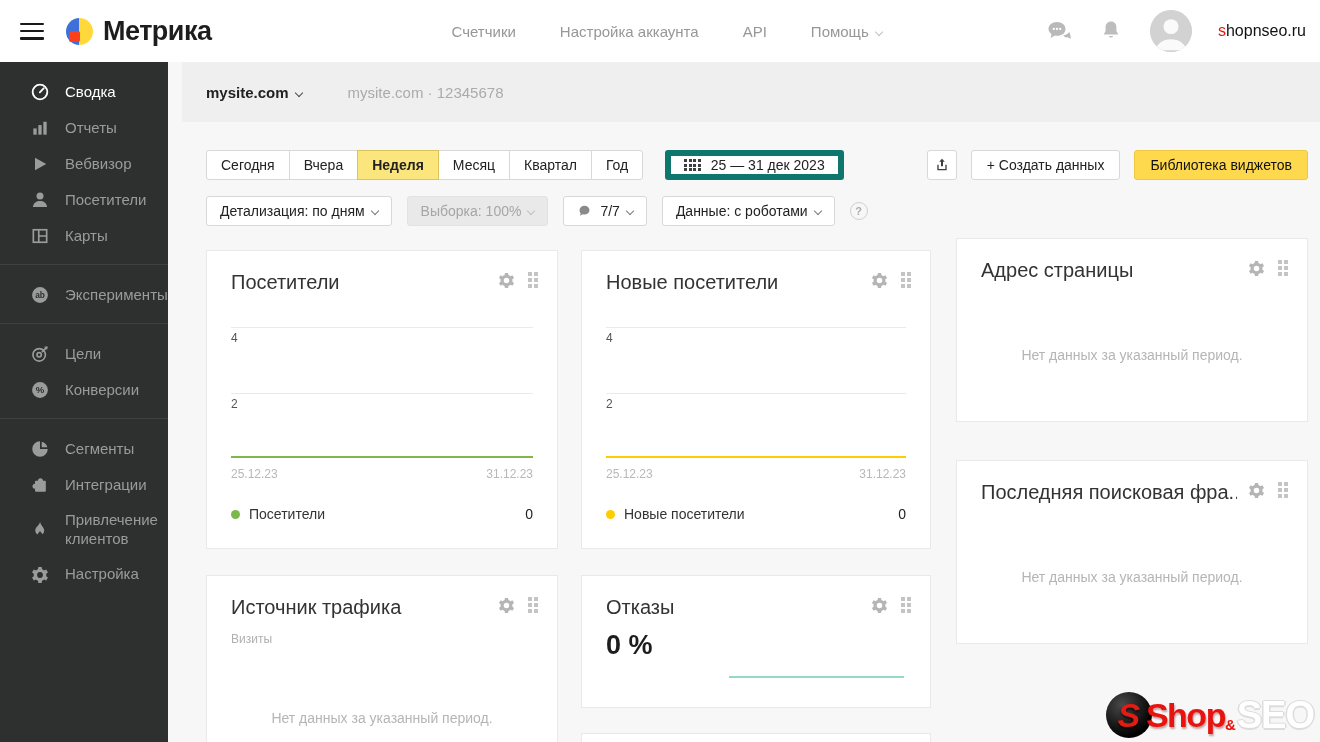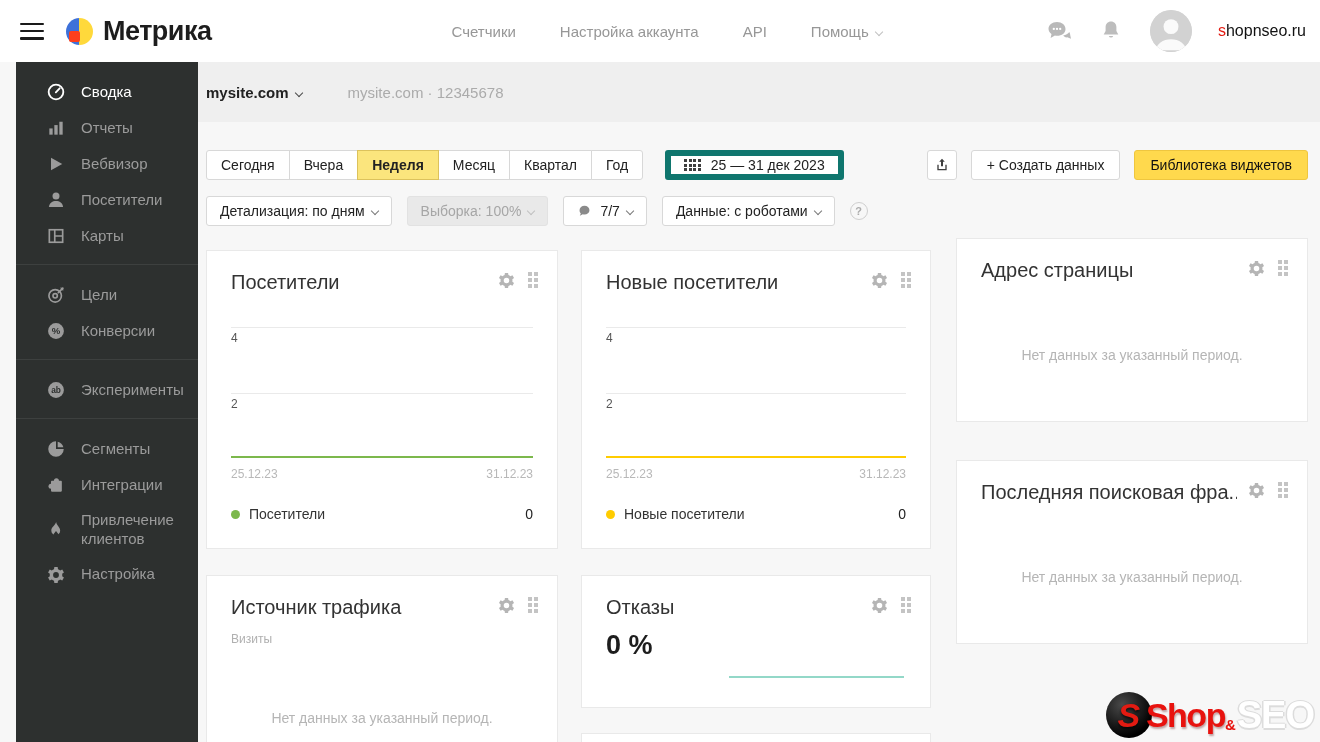--- a/index.html
+++ b/index.html
@@ -22,21 +22,21 @@
   .top-nav .nav-item { font-size:15px; color:#979797; cursor:pointer; white-space:nowrap; }
   .chv { display:inline-block; width:6px; height:6px; border-right:1.6px solid currentColor;
     border-bottom:1.6px solid currentColor; transform:rotate(45deg); margin-left:7px; vertical-align:2px; opacity:.6; }
   .header-right { margin-left:auto; display:flex; align-items:center; gap:26px; padding-right:14px; }
   .hicon { width:26px; height:24px; cursor:pointer; }
   .avatar { width:42px; height:42px; border-radius:50%; overflow:hidden; background:#d6d6d6; cursor:pointer; }
   .username { font-size:16px; color:#111; }
   .username .accent { color:#e31b12; }
 
   
-  .sidebar { position:absolute; left:16px; top:62px; width:182px; bottom:0; background:#2d302f; z-index:10; }
+  .sidebar { position:absolute; left:0; top:62px; width:168px; bottom:0; background:#2d302f; z-index:10; }
   .sb-section { padding:12px 0 10px 0; }
   .sb-section + .sb-section { border-top:1px solid #3d403f; }
   .sb-item { display:flex; align-items:center; gap:15px; padding:8px 10px 8px 30px;
     color:#9b9b9b; font-size:15px; cursor:pointer; line-height:1.25; }
   .sb-item svg { width:20px; height:20px; flex:0 0 20px; }
   .sb-item .lbl { max-width:102px; }
   .sb-item.active { color:#ffffff; }
 
   
   .main { position:absolute; left:182px; top:62px; right:0; bottom:0; background:#f7f7f7; overflow:hidden; }
@@ -198,43 +198,43 @@
     <div class="sb-item">
       <svg viewBox="0 0 24 24" fill="none" stroke="currentColor" stroke-width="2">
           <rect x="4" y="4.5" width="16" height="15"></rect>
           <path d="M10.5 4.5v15M10.5 12H20"></path>
         </svg>
       <span class="lbl">Карты</span>
     </div>
   </div>
   <div class="sb-section">
     <div class="sb-item">
+      <svg viewBox="0 0 24 24">
+          <circle cx="12" cy="12" r="9.5" fill="currentColor"></circle>
+          <text x="12" y="15.5" font-size="10" font-weight="bold" text-anchor="middle" fill="#2d302f">ab</text>
+        </svg>
+      <span class="lbl">Эксперименты</span>
+    </div>
+  </div>
+  <div class="sb-section">
+    <div class="sb-item">
       <svg viewBox="0 0 24 24" fill="none" stroke="currentColor" stroke-width="2">
           <circle cx="11" cy="13" r="7.5"></circle>
           <circle cx="11" cy="13" r="2.6"></circle>
           <path d="M14.8 9.2 20 4" stroke-linecap="round"></path>
           <path d="M16.8 3.4 21 3l-.4 4.2Z" fill="currentColor" stroke="none"></path>
         </svg>
       <span class="lbl">Цели</span>
     </div>
     <div class="sb-item">
       <svg viewBox="0 0 24 24">
           <circle cx="12" cy="12" r="9.5" fill="currentColor"></circle>
           <text x="12" y="16" font-size="11.5" font-weight="bold" text-anchor="middle" fill="#2d302f">%</text>
         </svg>
       <span class="lbl">Конверсии</span>
-    </div>
-  </div>
-  <div class="sb-section">
-    <div class="sb-item">
-      <svg viewBox="0 0 24 24">
-          <circle cx="12" cy="12" r="9.5" fill="currentColor"></circle>
-          <text x="12" y="15.5" font-size="10" font-weight="bold" text-anchor="middle" fill="#2d302f">ab</text>
-        </svg>
-      <span class="lbl">Эксперименты</span>
     </div>
   </div>
   <div class="sb-section">
     <div class="sb-item">
       <svg viewBox="0 0 24 24" fill="currentColor">
           <path d="M12 12V2.7A9.3 9.3 0 1 0 21.3 12Z"></path>
           <path d="M14 10V3.2A9.3 9.3 0 0 1 20.8 10Z"></path>
         </svg>
       <span class="lbl">Сегменты</span>
     </div>

